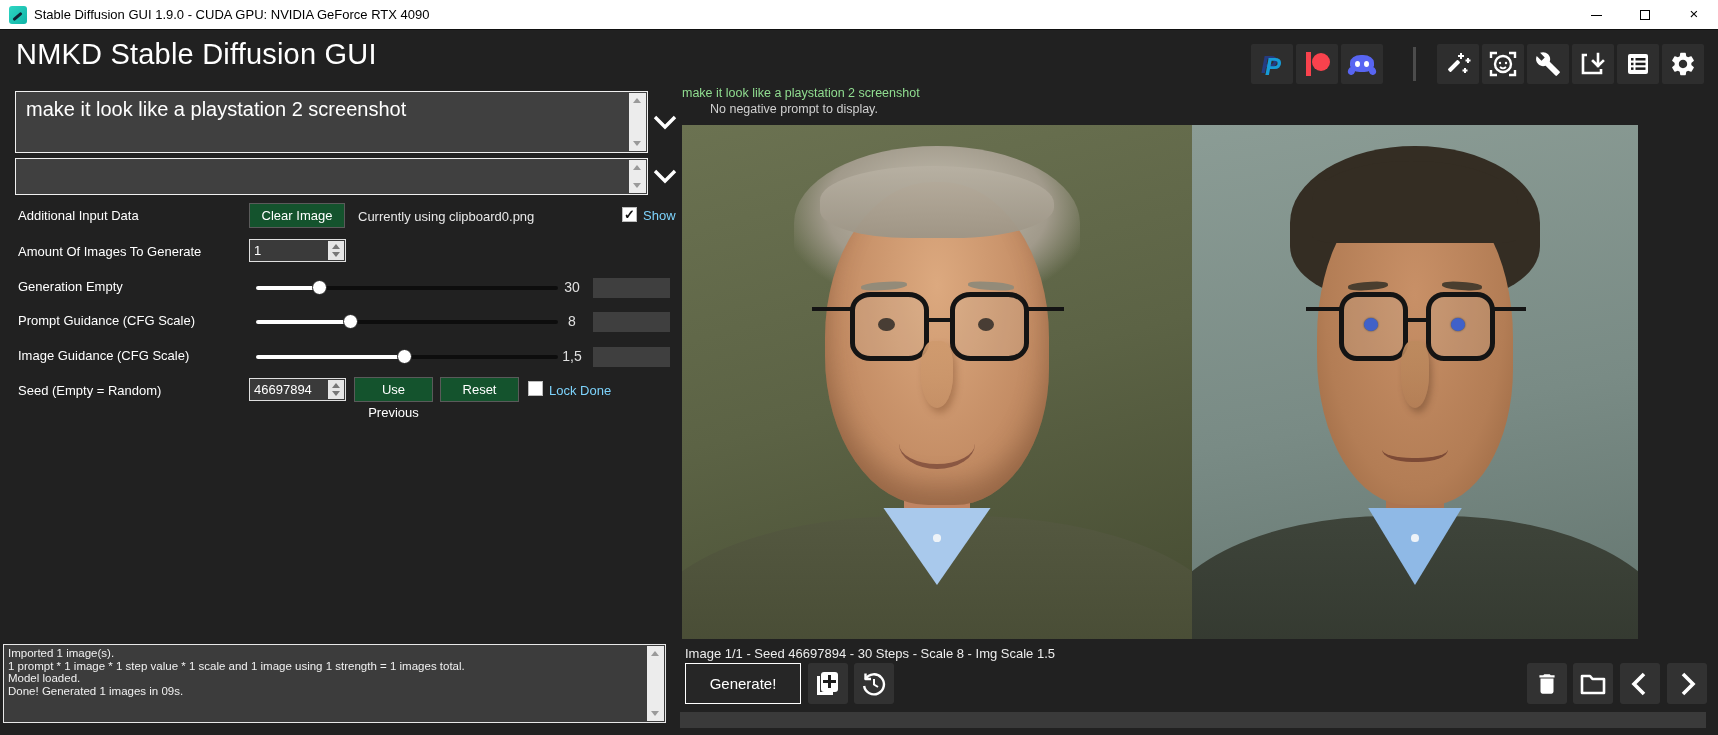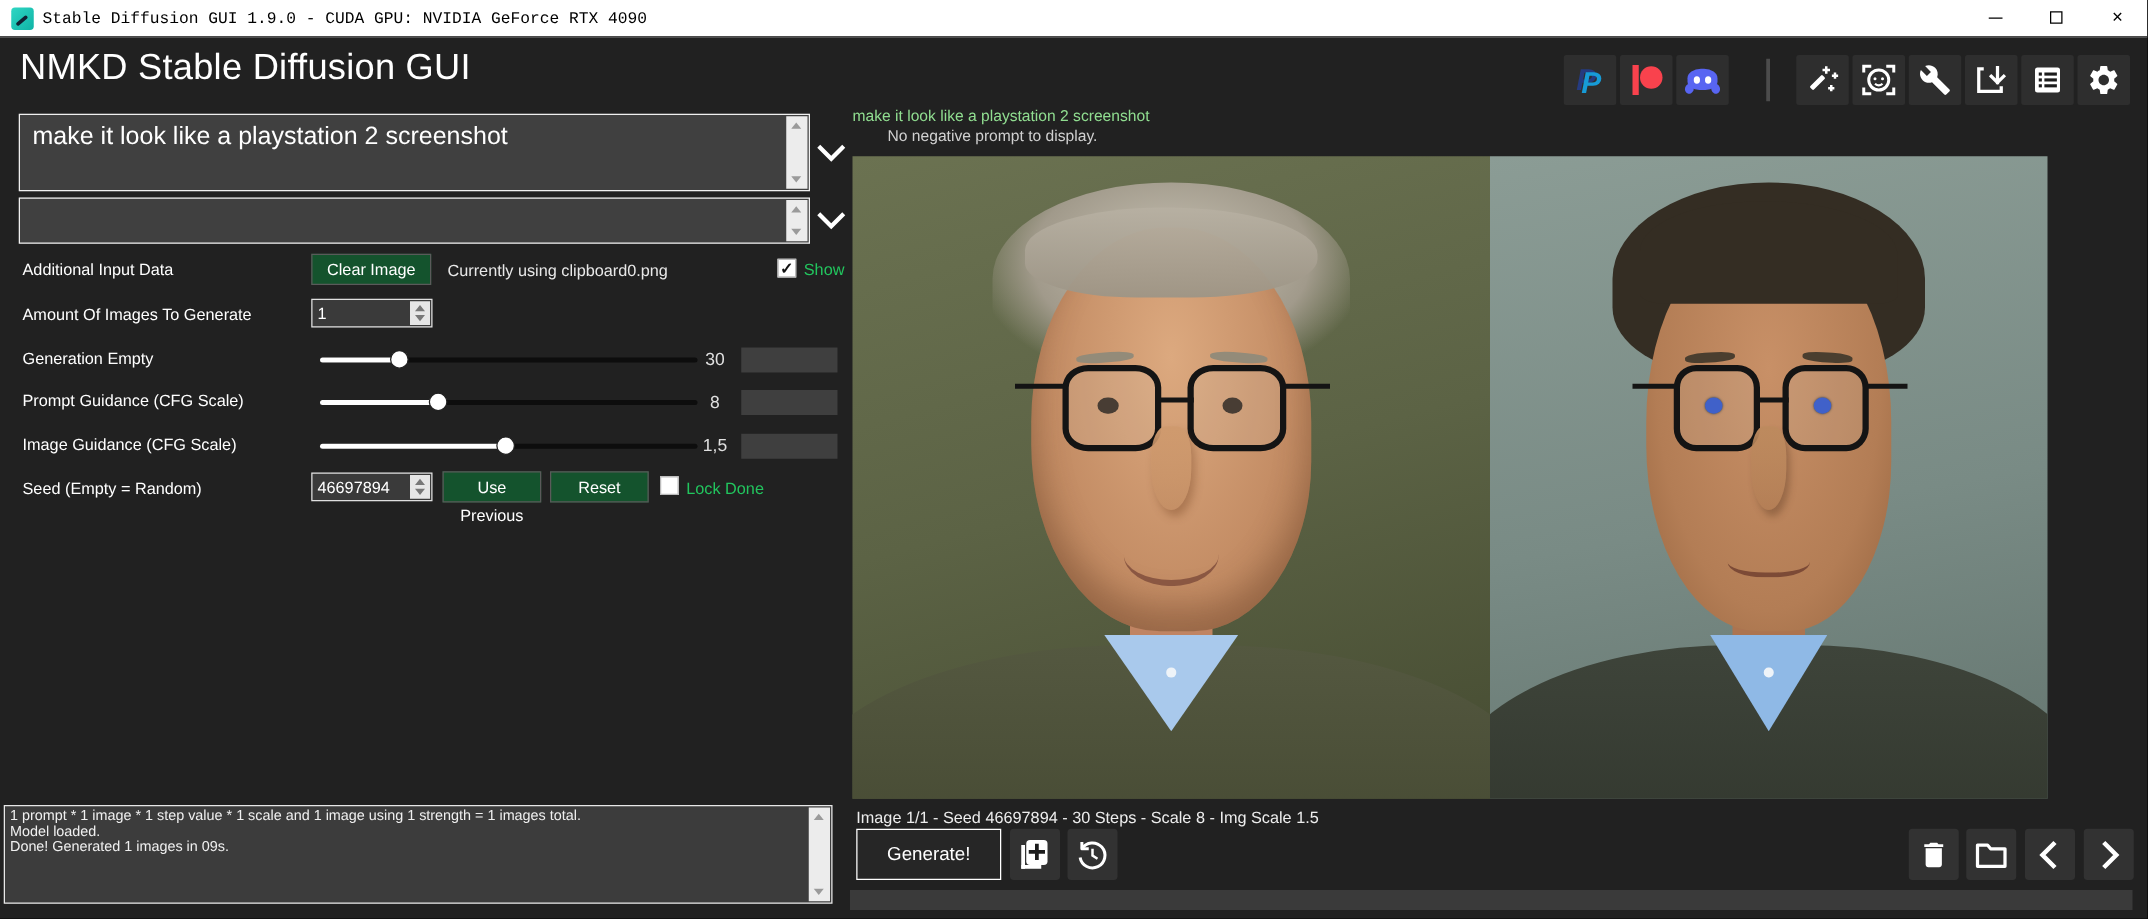--- a/index.html
+++ b/index.html
@@ -5,21 +5,21 @@
   * { margin:0; padding:0; box-sizing:border-box; }
   html,body { background:#000; }
   body { font-family:"Liberation Sans", sans-serif; }
   #root { position:relative; width:1718px; height:735px; background:#212121; overflow:hidden; }
 
   
   .titlebar { position:absolute; left:0; top:0; width:1718px; height:30px; background:#ffffff; border-bottom:1px solid #111; }
   .app-ico { position:absolute; left:9px; top:6px; width:18px; height:18px; border-radius:3px;
              background:linear-gradient(135deg,#2fd6c3,#0fb3a6); }
   .app-ico:before { content:""; position:absolute; left:3px; top:9px; width:11px; height:3px; background:#123; transform:rotate(-40deg); border-radius:2px;}
-  .titlebar-text { position:absolute; left:34px; top:0; line-height:30px; font-size:13px; color:#000;font-family:Liberation Mono, monospace; }
+  .titlebar-text { position:absolute; left:34px; top:0; line-height:30px; font-size:13px; color:#000; }
   .winbtn { position:absolute; top:0; width:48px; height:29px; text-align:center; line-height:28px; color:#000; font-size:15px; }
   .winbtn.min { left:1572px; }
   .winbtn.max { left:1621px; }
   .winbtn.close { left:1670px; }
   .glyph-minbar { display:inline-block; width:11px; height:1px; background:#000; vertical-align:middle; }
   .glyph-maxbox { display:inline-block; width:10px; height:10px; border:1px solid #000; vertical-align:middle; }
 
   
   .app-title { position:absolute; left:16px; top:38px; font-size:29px; color:#fff; letter-spacing:.2px; }
   .hbtn { position:absolute; top:44px; width:42px; height:40px; background:#2e2e2e; border-radius:2px; display:flex; align-items:center; justify-content:center; }
@@ -55,21 +55,21 @@
   .chev2 { left:652px; top:163px; }
 
   
   .lbl { position:absolute; left:18px; font-size:13px; color:#fff; }
   .btn { position:absolute; background:#14532d; color:#fff; font-size:13px; text-align:center; border:1px solid #5a5a5a; }
   .clear-btn { left:249px; top:203px; width:96px; height:25px; line-height:23px; }
   .input-status { position:absolute; left:358px; top:209px; font-size:13px; color:#e8e8e8; }
   .cb { position:absolute; width:15px; height:15px; background:#fff; border:1px solid #bbb; font-size:13px; line-height:14px; text-align:center; color:#111; font-weight:bold; }
   .cb-show { left:622px; top:207px; }
   .cb-lock { left:528px; top:381px; }
-  .cb-label { position:absolute; font-size:13px; color:#22c55e; }
+  .cb-label { position:absolute; font-size:13px; color:#7dd3fc; }
 
   .spinner { position:absolute; width:97px; height:23px; background:#3a3a3a; border:1px solid #e0e0e0; }
   .spin-val { position:absolute; left:4px; top:3px; font-size:13px; color:#fff; }
   .spin-arrows { position:absolute; right:1px; top:1px; bottom:1px; width:16px; background:#e6e6e6; }
   .spin-arrows .tri-up   { position:absolute; top:3px; left:4px; width:0;height:0; border-left:4px solid transparent; border-right:4px solid transparent; border-bottom:5px solid #777; }
   .spin-arrows .tri-down { position:absolute; bottom:3px; left:4px; width:0;height:0; border-left:4px solid transparent; border-right:4px solid transparent; border-top:5px solid #777; }
 
   .slider-row { position:absolute; left:0; width:672px; height:24px; }
   .slider-track { position:absolute; left:256px; top:10px; width:302px; height:4px; background:#0d0d0d; border-radius:2px; }
   .slider-fill { position:absolute; left:0; top:0; height:4px; background:#fff; border-radius:2px; }
@@ -304,20 +304,21 @@
         <span class="tri-down"></span>
       </span>
   </div>
   <div class="btn seed-btn useprev-btn">Use Previous</div>
   <div class="btn seed-btn reset-btn">Reset</div>
   <div class="cb cb-lock"></div>
   <div class="cb-label" style="left:549px; top:383px">Lock Done</div>
 
   <div class="log-box">
     <div class="log-lines">
+      <div>Imported 1 image(s).</div>
       <div>1 prompt * 1 image * 1 step value * 1 scale and 1 image using 1 strength = 1 images total.</div>
       <div>Model loaded.</div>
       <div>Done! Generated 1 images in 09s.</div>
     </div>
     <div class="vscroll">
         <span class="tri-up"></span>
         <span class="tri-down"></span>
       </div>
   </div>
 

